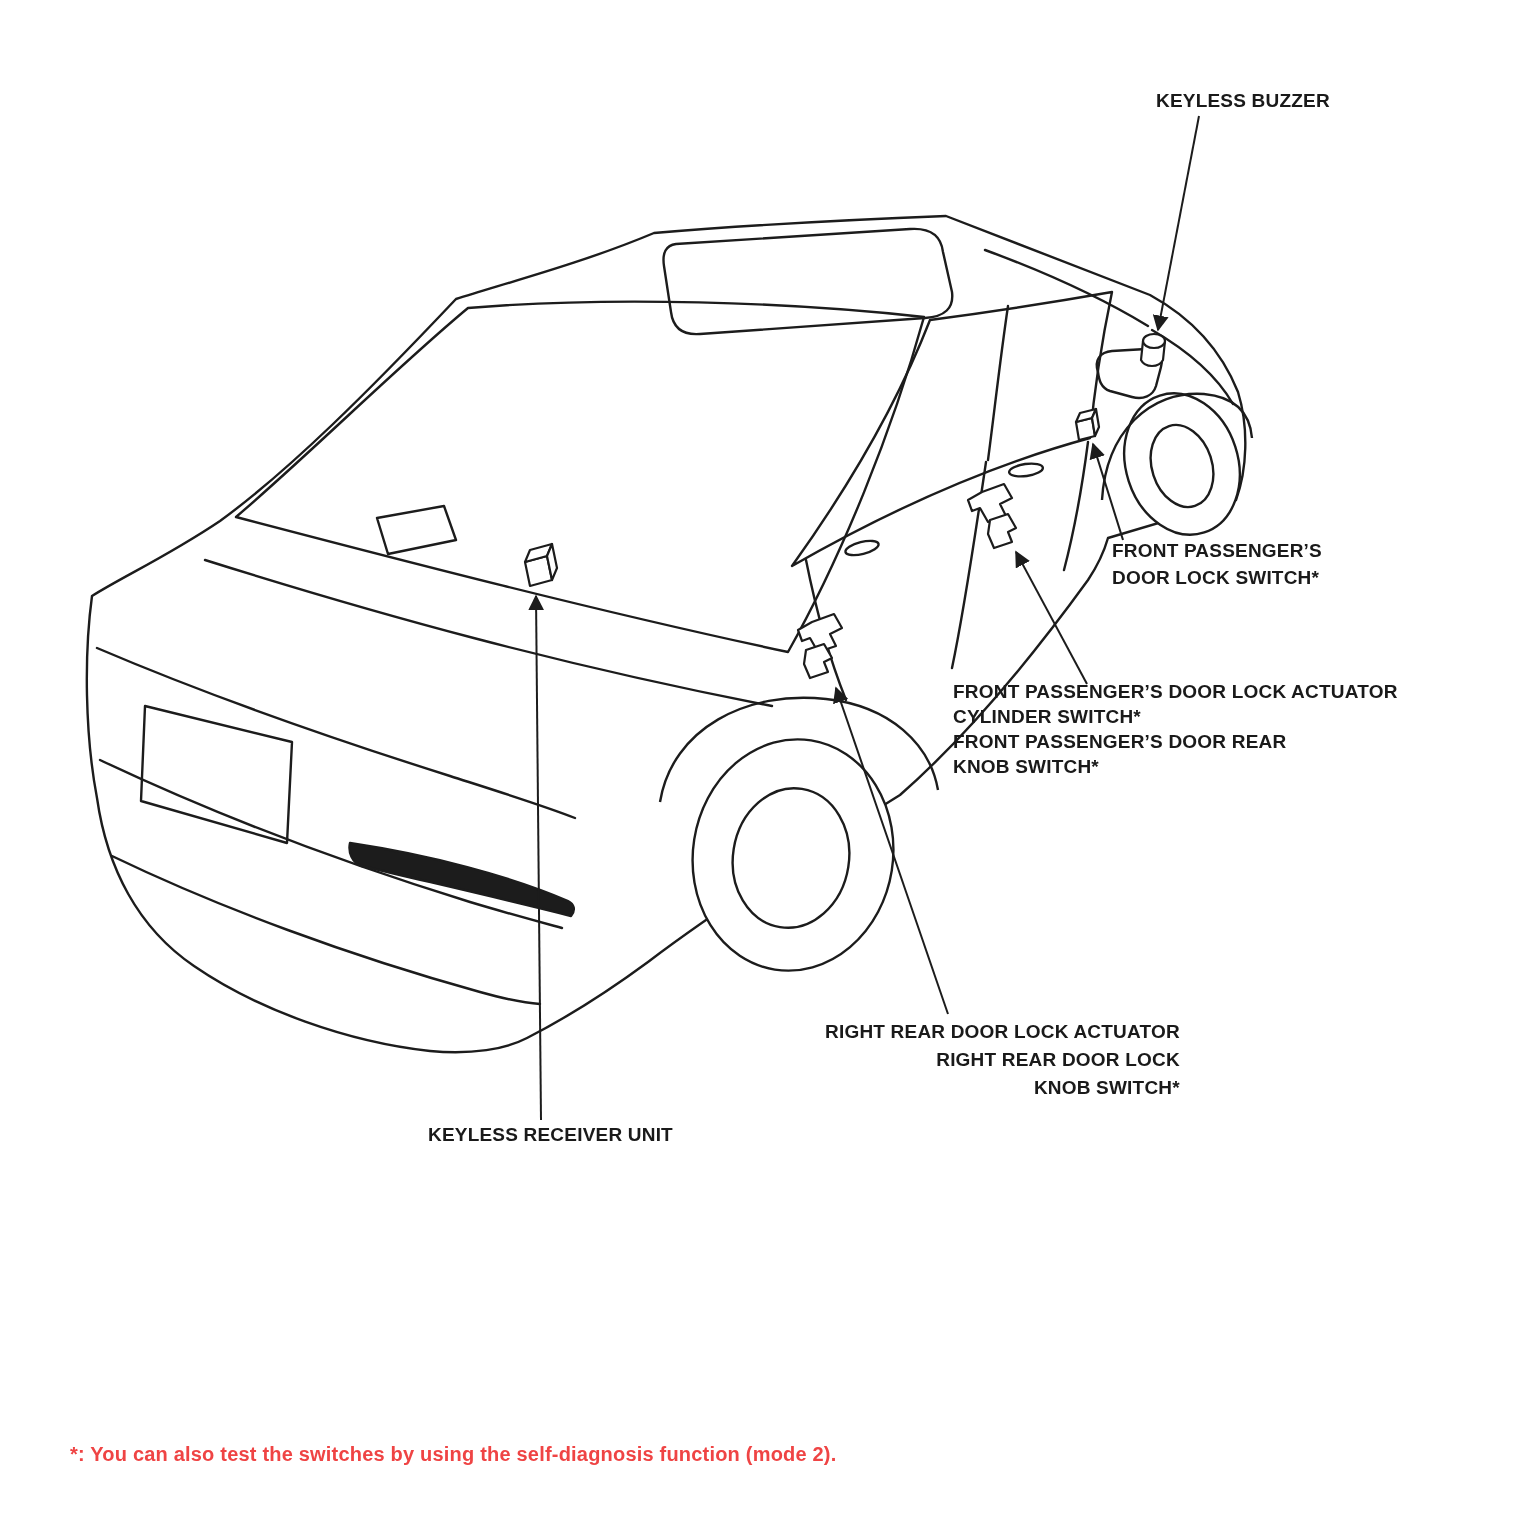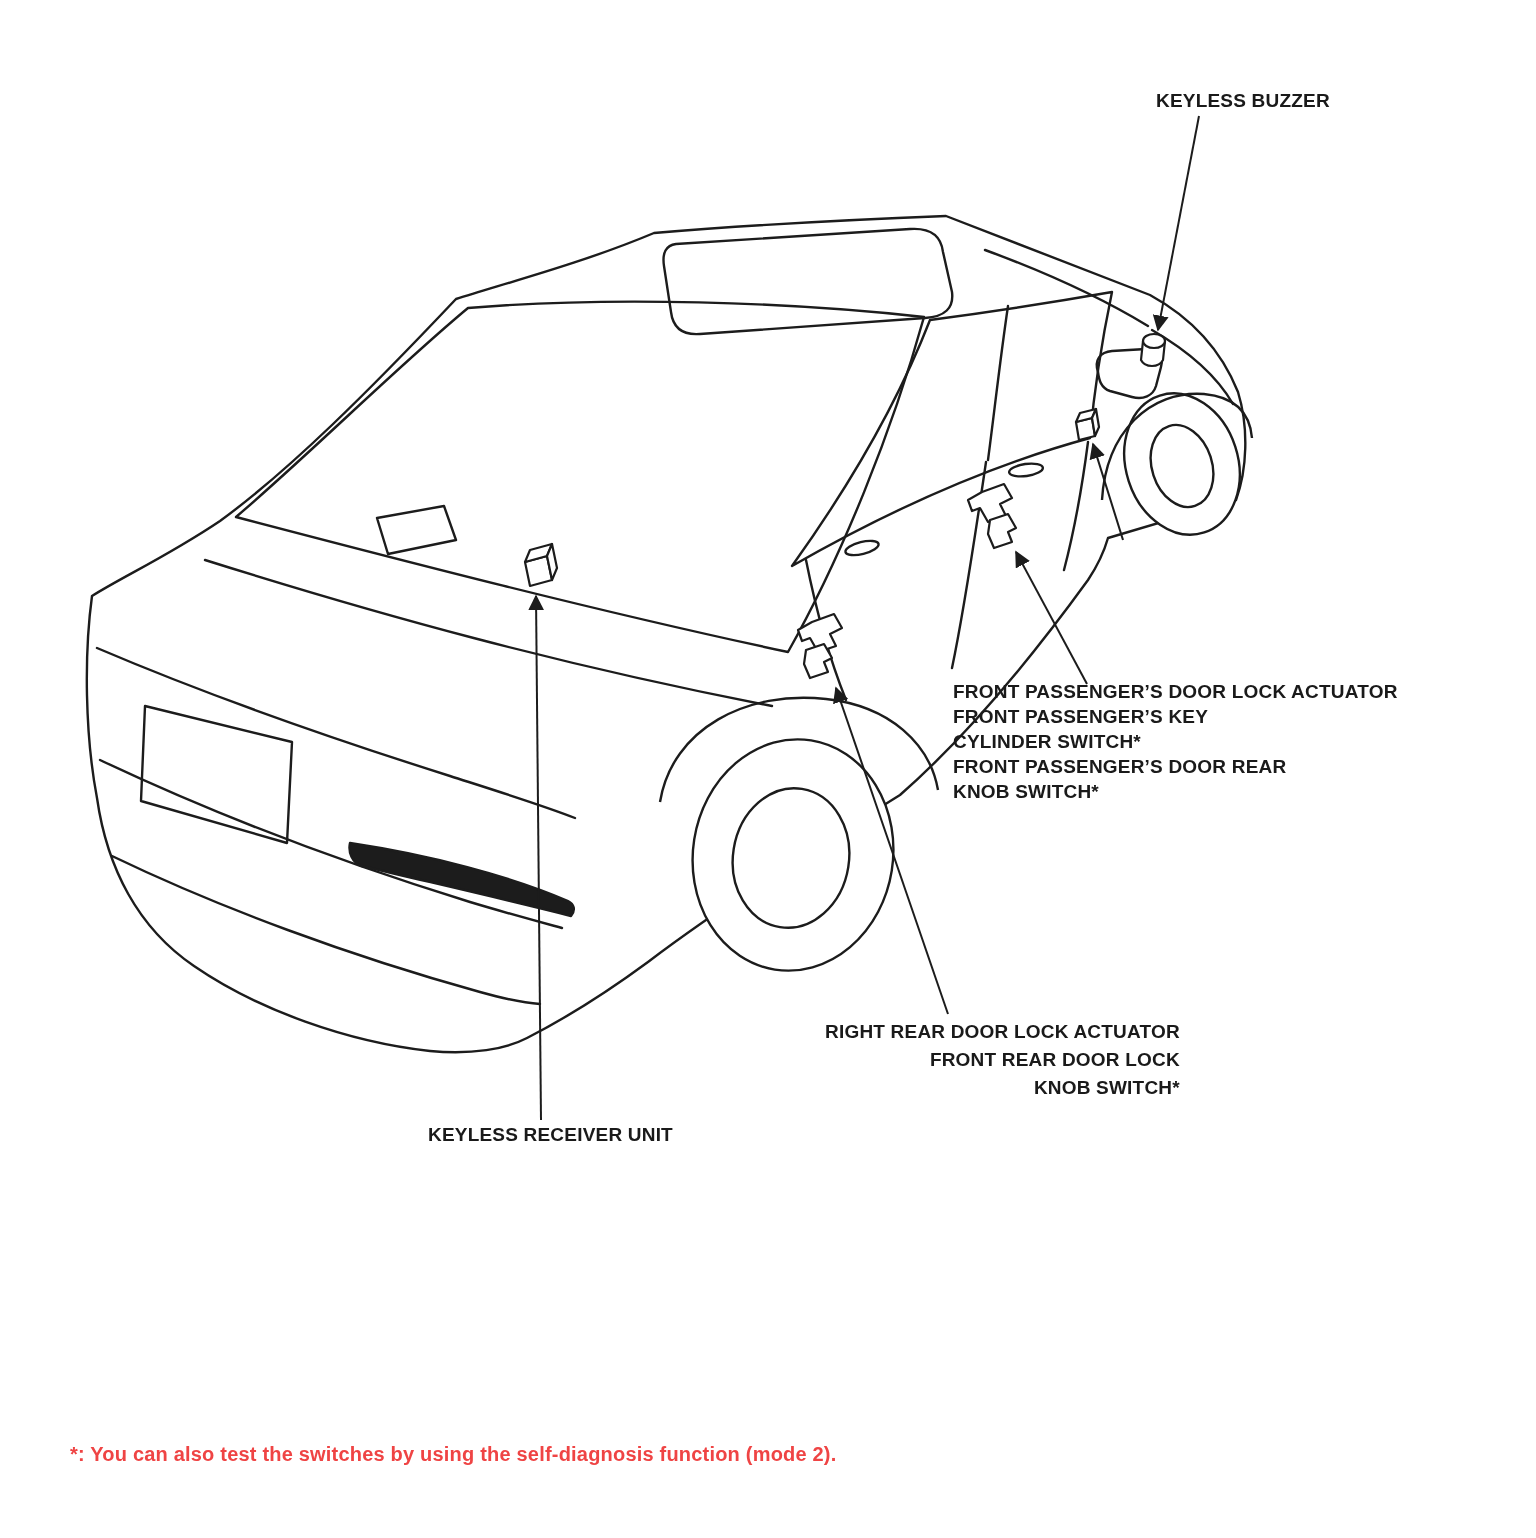--- a/index.html
+++ b/index.html
@@ -172,32 +172,35 @@
       <line x1="1087" y1="684" x2="1016" y2="552" marker-end="url(#arrow)"></line>
       <line x1="948" y1="1014" x2="836" y2="688" marker-end="url(#arrow)"></line>
       <line x1="541" y1="1120" x2="536" y2="596" marker-end="url(#arrow)"></line>
     </g>
   </svg>
 
   <div class="label" style="left:1156px; top:88px;">
     <div class="line">KEYLESS BUZZER</div>
   </div>
 
+  <div class="label label-switch" style="left:1112px; top:537px;">
+    <div class="line">FRONT PASSENGER’S</div>
+    <div class="line">DOOR LOCK SWITCH*</div>
+  </div>
 
   <div class="label label-actuator" style="left:953px; top:679px;">
     <div class="line">FRONT PASSENGER’S DOOR LOCK ACTUATOR</div>
-    <div class="line">FRONT PASSENGER’S KEY</div>
     <div class="line">CYLINDER SWITCH*</div>
     <div class="line">FRONT PASSENGER’S DOOR REAR</div>
     <div class="line">KNOB SWITCH*</div>
   </div>
 
   <div class="label label-rightrear" style="left:825px; top:1018px;text-align:right;">
     <div class="line">RIGHT REAR DOOR LOCK ACTUATOR</div>
-    <div class="line">FRONT REAR DOOR LOCK</div>
+    <div class="line">RIGHT REAR DOOR LOCK</div>
     <div class="line">KNOB SWITCH*</div>
   </div>
 
   <div class="label" style="left:428px; top:1122px;">
     <div class="line">KEYLESS RECEIVER UNIT</div>
   </div>
 
   <div class="footnote" style="left:70px; top:1443px;">*: You can also test the switches by using the self-diagnosis function (mode 2).</div>
 
 </div>

